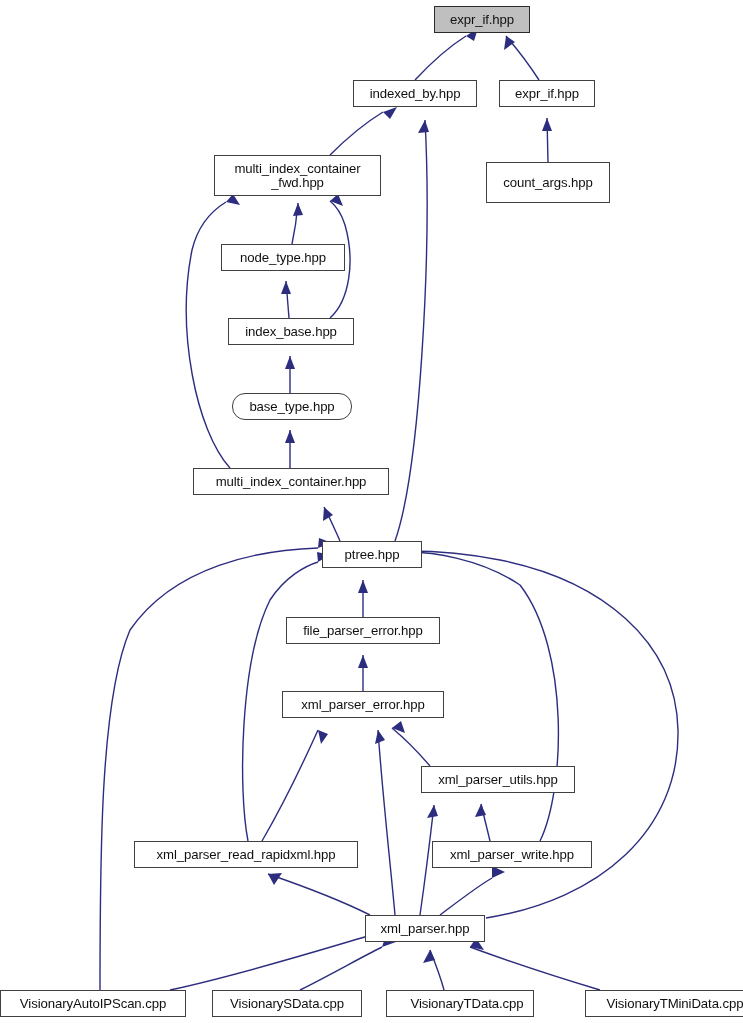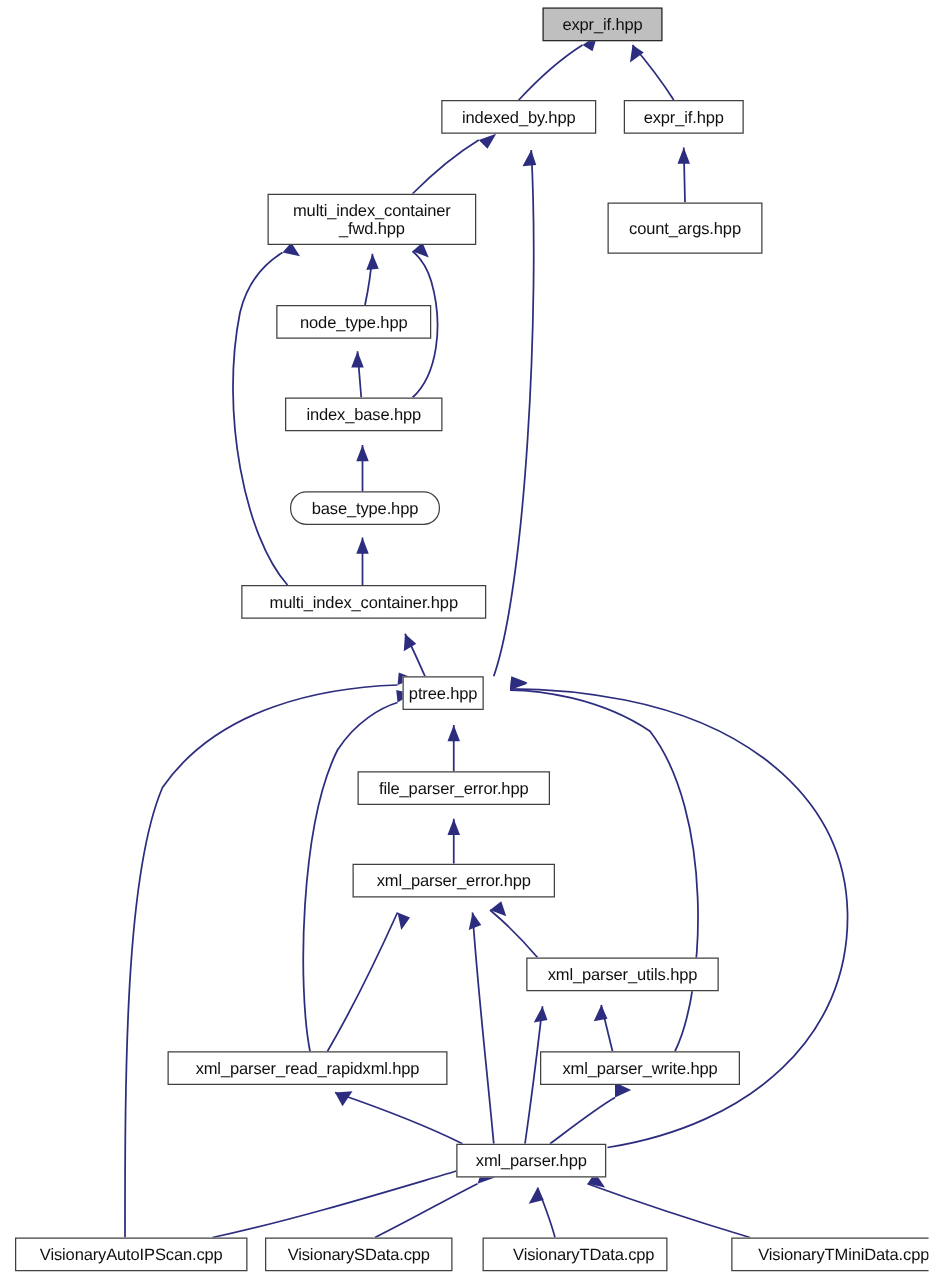--- a/index.html
+++ b/index.html
@@ -184,25 +184,25 @@
       <div class="node-box highlight" style="left: 434px; top: 6px; width: 96px; height: 27px; background: rgb(191, 191, 191);"><span class="node-label">expr_if.hpp</span></div>
       <div class="node-box" style="left: 353px; top: 80px; width: 124px; height: 27px;"><span class="node-label">indexed_by.hpp</span></div>
       <div class="node-box" style="left: 499px; top: 80px; width: 96px; height: 27px;"><span class="node-label">expr_if.hpp</span></div>
       <div class="node-box" style="left: 486px; top: 162px; width: 124px; height: 41px;"><span class="node-label">count_args.hpp</span></div>
       <div class="node-box" style="left: 214px; top: 155px; width: 167px; height: 41px;"><span class="node-label">multi_index_container
 _fwd.hpp</span></div>
       <div class="node-box" style="left: 221px; top: 244px; width: 124px; height: 27px;"><span class="node-label">node_type.hpp</span></div>
       <div class="node-box" style="left: 228px; top: 318px; width: 126px; height: 27px;"><span class="node-label">index_base.hpp</span></div>
       <div class="node-box" style="left: 232px; top: 393px; width: 120px; height: 27px; border-radius: 13px;"><span class="node-label">base_type.hpp</span></div>
       <div class="node-box" style="left: 193px; top: 468px; width: 196px; height: 27px;"><span class="node-label">multi_index_container.hpp</span></div>
-      <div class="node-box" style="left: 322px; top: 541px; width: 65px; height: 27px; justify-content: center;"><span class="node-label">ptree.hpp</span></div>
+      <div class="node-box" style="left: 322px; top: 541px; width: 100px; height: 27px; justify-content: center;"><span class="node-label">ptree.hpp</span></div>
       <div class="node-box" style="left: 286px; top: 617px; width: 154px; height: 27px;"><span class="node-label">file_parser_error.hpp</span></div>
       <div class="node-box" style="left: 282px; top: 691px; width: 162px; height: 27px;"><span class="node-label">xml_parser_error.hpp</span></div>
       <div class="node-box" style="left: 421px; top: 766px; width: 154px; height: 27px;"><span class="node-label">xml_parser_utils.hpp</span></div>
       <div class="node-box" style="left: 134px; top: 841px; width: 224px; height: 27px;"><span class="node-label">xml_parser_read_rapidxml.hpp</span></div>
       <div class="node-box" style="left: 432px; top: 841px; width: 160px; height: 27px;"><span class="node-label">xml_parser_write.hpp</span></div>
       <div class="node-box" style="left: 365px; top: 915px; width: 120px; height: 27px;"><span class="node-label">xml_parser.hpp</span></div>
-      <div class="node-box" style="left: 12px; top: 990px; width: 186px; height: 27px;"><span class="node-label">VisionaryAutoIPScan.cpp</span></div>
+      <div class="node-box" style="left: 0; top: 990px; width: 186px; height: 27px;"><span class="node-label">VisionaryAutoIPScan.cpp</span></div>
       <div class="node-box" style="left: 212px; top: 990px; width: 150px; height: 27px;"><span class="node-label">VisionarySData.cpp</span></div>
       <div class="node-box" style="left: 386px; top: 990px; width: 148px; height: 27px; padding-left: 14px;"><span class="node-label">VisionaryTData.cpp</span></div>
       <div class="node-box" style="left: 558px; top: 990px; width: 180px; height: 27px; margin-left: 27px;"><span class="node-label">VisionaryTMiniData.cpp</span></div>
     </div>
 </div>
 
 </body></html>

